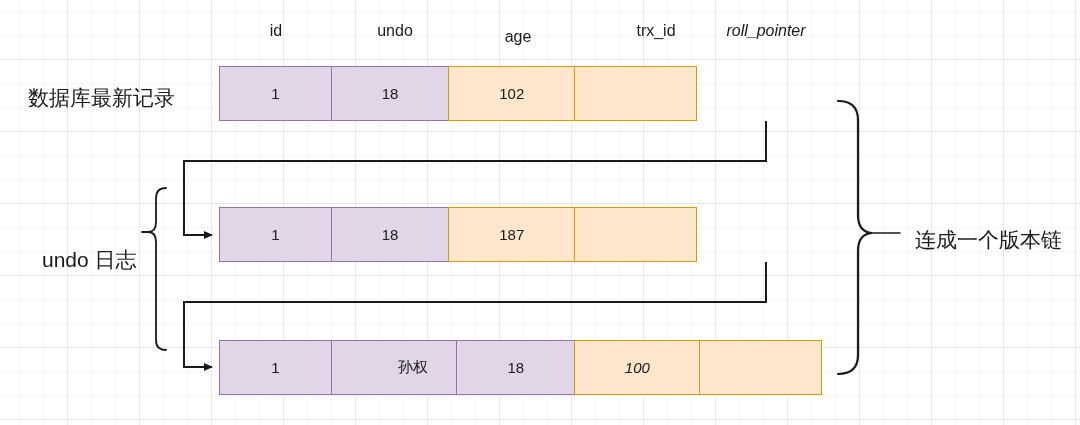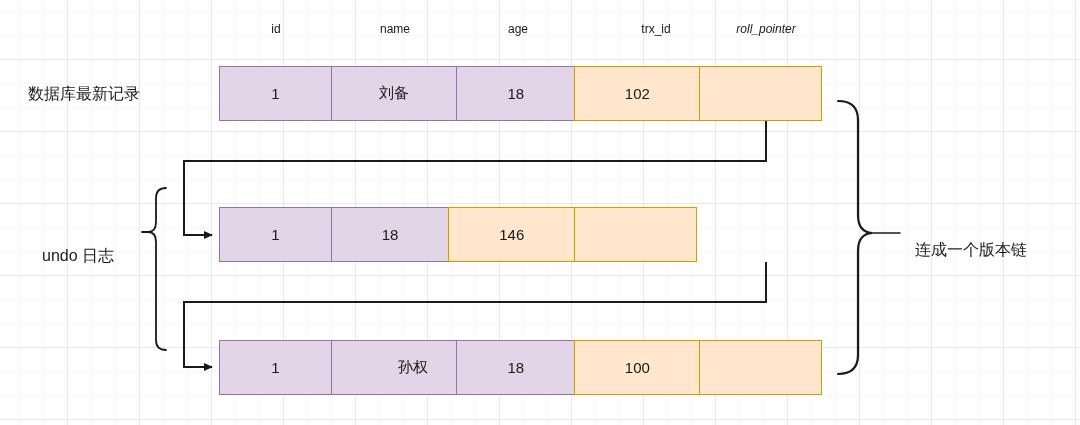--- a/index.html
+++ b/index.html
@@ -16,29 +16,29 @@
     background-image:
       linear-gradient(to right, #e8e8e8 1px, transparent 1px),
       linear-gradient(to bottom, #e8e8e8 1px, transparent 1px),
       linear-gradient(to right, #f6f6f6 1px, transparent 1px),
       linear-gradient(to bottom, #f6f6f6 1px, transparent 1px);
     background-size:72px 72px, 72px 72px, 24px 24px, 24px 24px;
     background-position:-5px -13px, -5px -13px, -5px -13px, -5px -13px;
   }
   .hdr{
     position:absolute;
-    font-size:12px;
+    font-size:16px;
     color:#1a1a1a;
     text-align:center;
     white-space:nowrap;
     transform:translateX(-50%);
   }
   .side-label{
     position:absolute;
-    font-size:16px;
+    font-size:21px;
     color:#1a1a1a;
     white-space:nowrap;
   }
   .row{
     position:absolute;
     height:55px;
     display:flex;
     box-sizing:border-box;
   }
   .cell{
@@ -67,49 +67,48 @@
     width:1080px;height:425px;
     pointer-events:none;
   }
 </style>
 </head>
 <body>
 
 <div id="canvas">
 
   <div class="hdr" style="left:276px;top:22px;">id</div>
-  <div class="hdr" style="left:395px;top:22px;">name</div>
-  <div class="hdr" style="left:518px;top:22px;">age</div>
+  <div class="hdr" style="left:395px;top:22px;">undo</div>
+  <div class="hdr" style="left:518px;top:28px;">age</div>
   <div class="hdr" style="left:641px;top:22px;margin-left:15px;">trx_id</div>
   <div class="hdr" style="left:766px;top:22px;font-style:italic;">roll_pointer</div>
 
   <div class="side-label" style="left:28px;top:84px;">数据库最新记录</div>
   <div class="side-label" style="left:42px;top:246px;">undo 日志</div>
-  <div class="side-label" style="left:915px;top:240px;">连成一个版本链</div>
+  <div class="side-label" style="left:915px;top:226px;">连成一个版本链</div>
 
   <div class="row" style="left:219px;top:66px;">
     <div class="cell p" style="width:113px;">1</div>
-    <div class="cell p" style="width:127px;">刘备</div>
     <div class="cell p" style="width:119px;">18</div>
     <div class="cell o" style="width:127px;">102</div>
     <div class="cell o" style="width:123px;"></div>
   </div>
 
   <div class="row" style="left:219px;top:207px;">
     <div class="cell p" style="width:113px;">1</div>
     <div class="cell p" style="width:119px;">18</div>
-    <div class="cell o" style="width:127px;">146</div>
+    <div class="cell o" style="width:127px;">187</div>
     <div class="cell o" style="width:123px;"></div>
   </div>
 
   <div class="row" style="left:219px;top:340px;">
     <div class="cell p" style="width:113px;">1</div>
     <div class="cell p" style="width:127px;padding-left:38px;">孙权</div>
     <div class="cell p" style="width:119px;">18</div>
-    <div class="cell o" style="width:127px;">100</div>
+    <div class="cell o" style="width:127px;font-style:italic;">100</div>
     <div class="cell o" style="width:123px;"></div>
   </div>
 
   <svg class="overlay" viewBox="0 0 1080 425">
     <defs>
       <marker id="arrow" markerWidth="9" markerHeight="9" refX="8" refY="4.5" orient="auto" markerUnits="userSpaceOnUse">
         <path d="M0,0.6 L9,4.5 L0,8.4 z" fill="#1a1a1a"></path>
       </marker>
     </defs>
 

